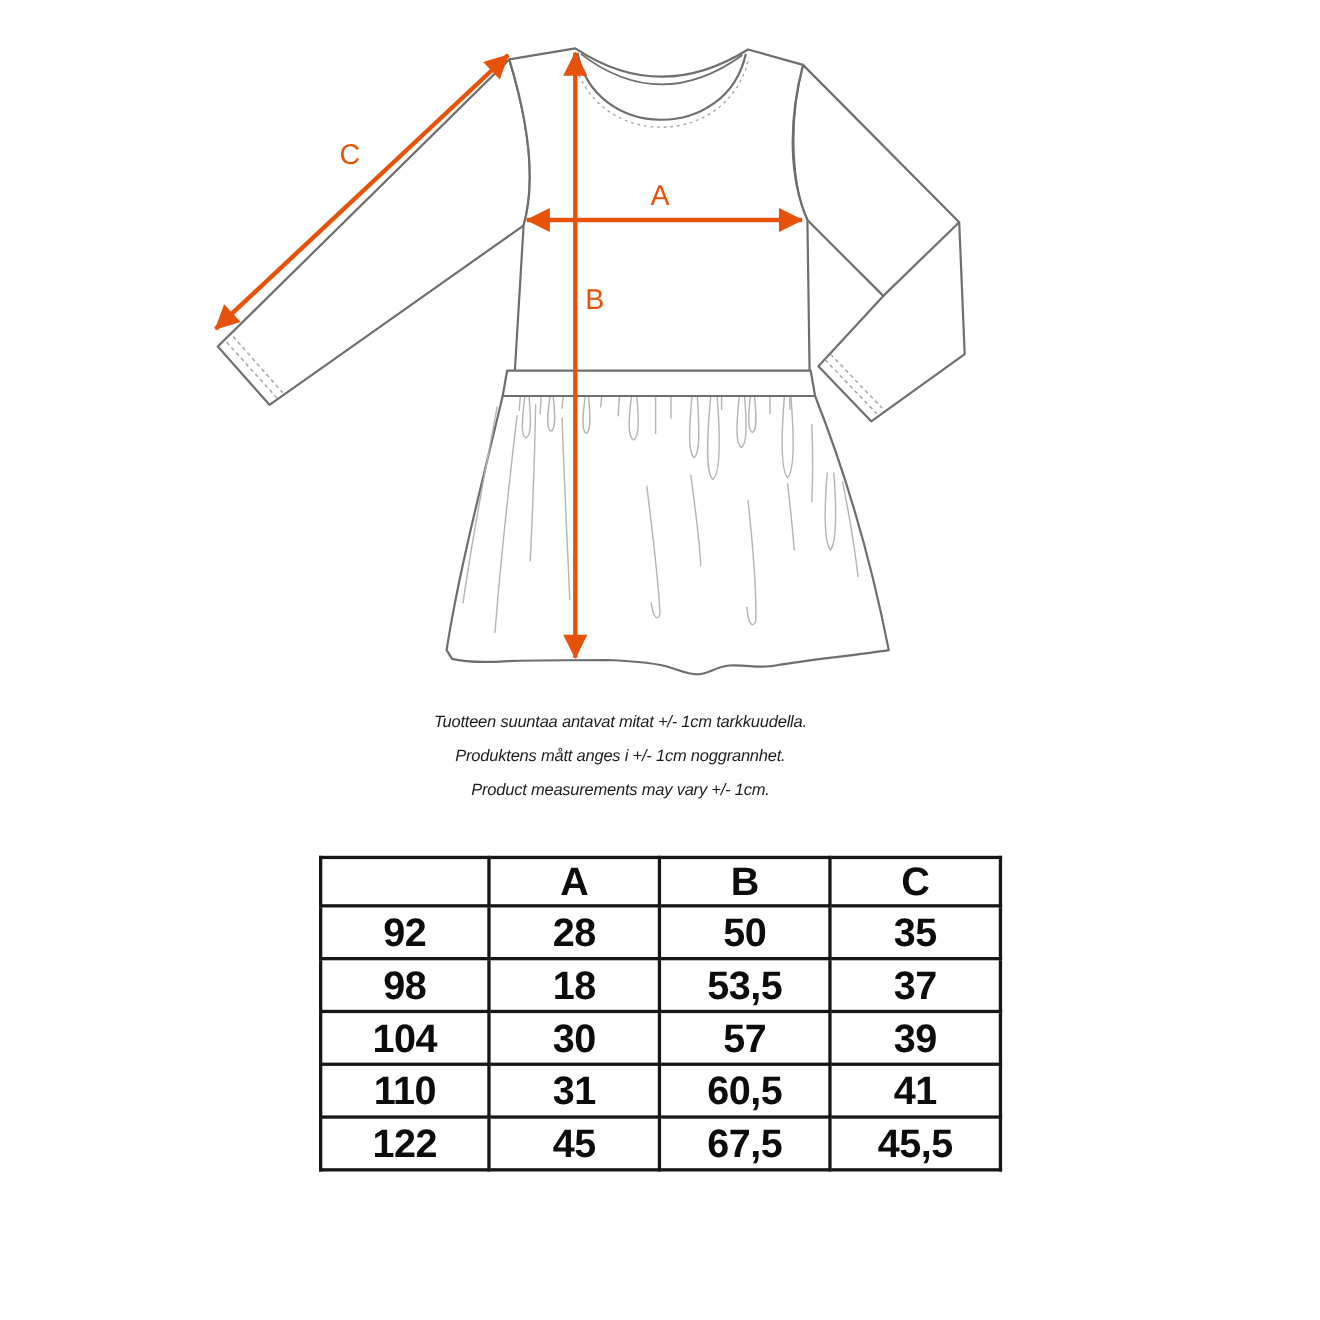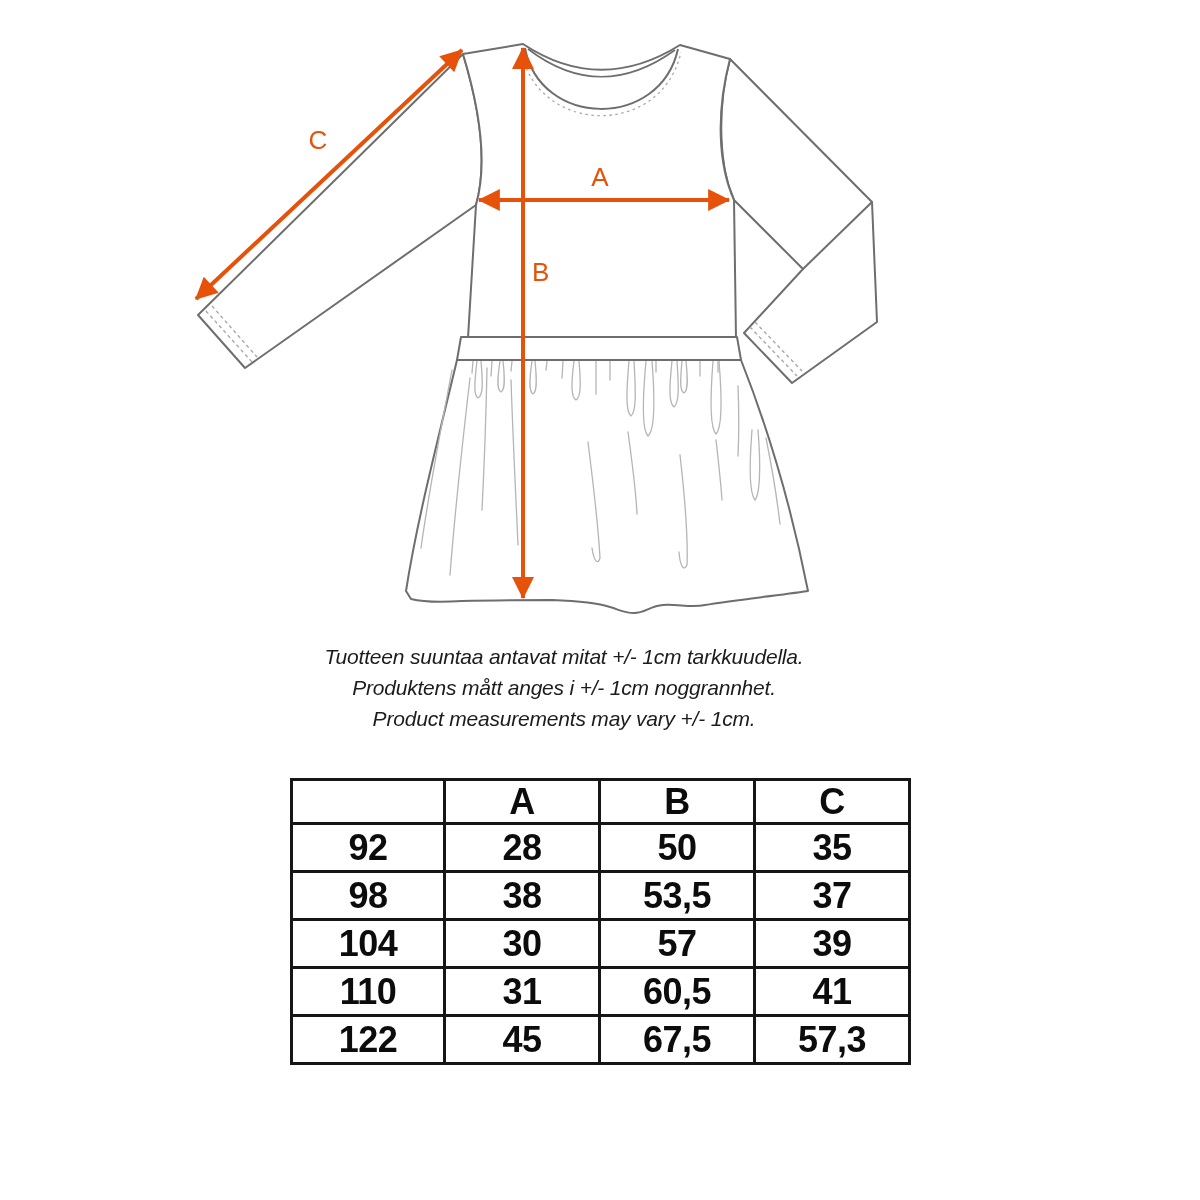--- a/index.html
+++ b/index.html
@@ -4,21 +4,21 @@
 <style>
   html,body{margin:0;padding:0;background:#fff;}
   .canvas{
     position:relative;width:1200px;height:1200px;background:#ffffff;overflow:hidden;
     font-family:"Liberation Sans",sans-serif;
   }
   .figure-wrap{position:absolute;left:0;top:0;width:1200px;height:640px;}
   .notes{
     position:absolute;left:0;top:641px;width:1128px;
     text-align:center;font-style:italic;color:#1c1c1c;
-    font-size:21px;line-height:31px;letter-spacing:-0.2px;
+    font-size:15px;line-height:31px;letter-spacing:-0.2px;
   }
   table.size-table{
     position:absolute;left:290px;top:778px;
     border-collapse:collapse;table-layout:fixed;
     font-family:"Liberation Sans",sans-serif;color:#0c0c0c;
   }
   table.size-table td,table.size-table th{
     border:3px solid #161616;padding:0;margin:0;
     text-align:center;vertical-align:middle;line-height:1;
     font-size:36px;letter-spacing:-0.5px;background:#fff;
@@ -142,38 +142,38 @@
         <th>C</th>
       </tr>
       <tr>
         <td class="size-cell">92</td>
         <td class="value-cell">28</td>
         <td class="value-cell">50</td>
         <td class="value-cell">35</td>
       </tr>
       <tr>
         <td class="size-cell">98</td>
-        <td class="value-cell">38</td>
+        <td class="value-cell">18</td>
         <td class="value-cell">53,5</td>
         <td class="value-cell">37</td>
       </tr>
       <tr>
         <td class="size-cell">104</td>
         <td class="value-cell">30</td>
         <td class="value-cell">57</td>
         <td class="value-cell">39</td>
       </tr>
       <tr>
         <td class="size-cell">110</td>
         <td class="value-cell">31</td>
         <td class="value-cell">60,5</td>
         <td class="value-cell">41</td>
       </tr>
       <tr>
         <td class="size-cell">122</td>
         <td class="value-cell">45</td>
         <td class="value-cell">67,5</td>
-        <td class="value-cell">57,3</td>
+        <td class="value-cell">45,5</td>
       </tr>
     </tbody>
   </table>
 
 </div>
 
 </body></html>

